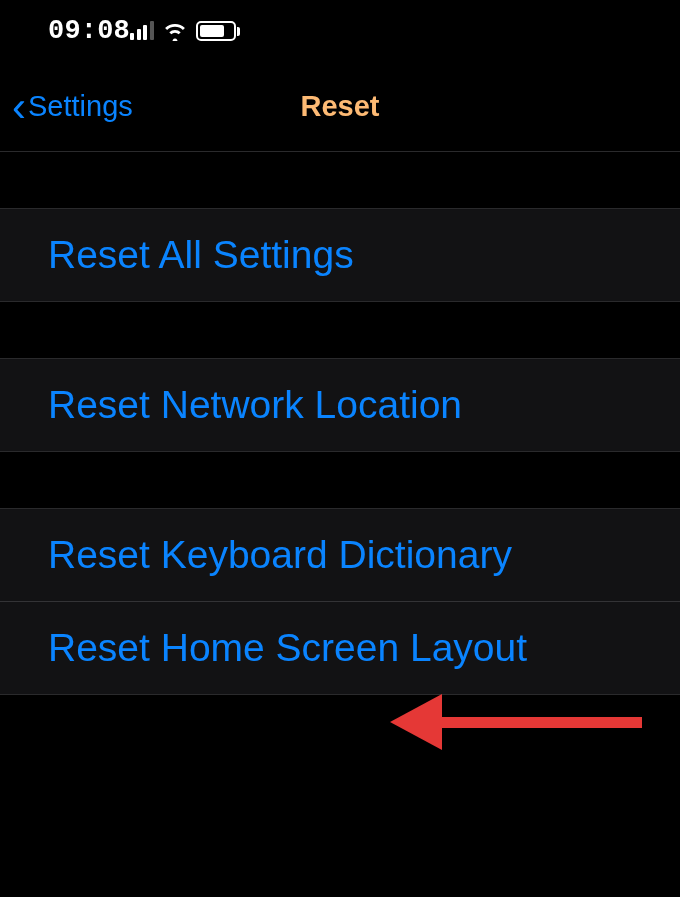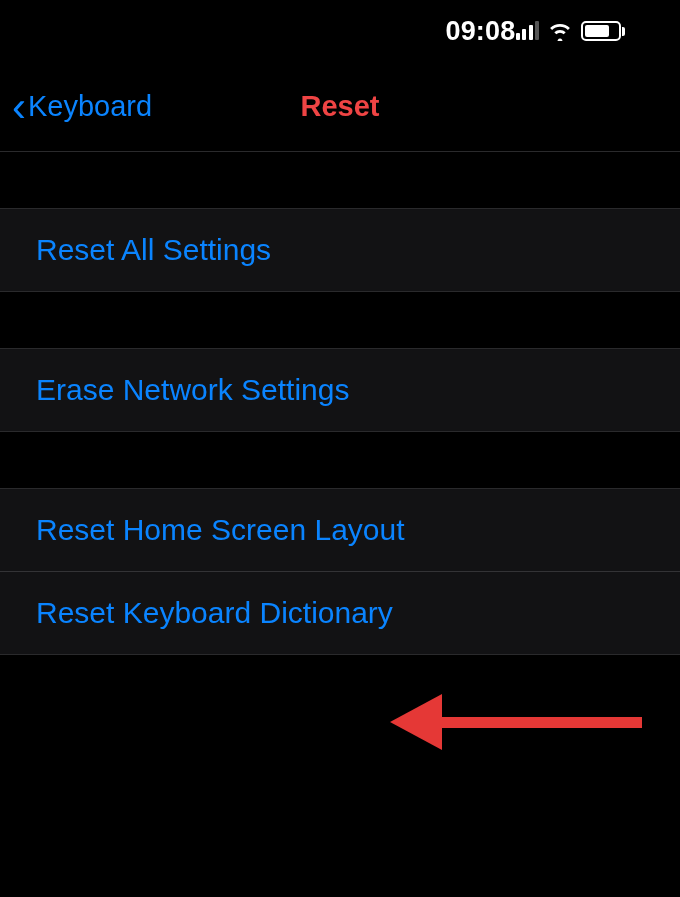--- a/index.html
+++ b/index.html
@@ -12,23 +12,24 @@
       height: 897px;
       background: #000;
       font-family: -apple-system, BlinkMacSystemFont, "Helvetica Neue", sans-serif;
       color: #fff;
       position: relative;
       overflow: hidden;
     }
     .status-bar {
       height: 62px;
       display: flex;
-      justify-content: flex-end;
+      justify-content: flex-start;
       align-items: center;
       padding: 0 55px 0 48px;
+      font-family: Liberation Mono, monospace;
     }
     .time {
       font-size: 27px;
       font-weight: 600;
       letter-spacing: 0.2px;
     }
     .status-right {
       display: flex;
       align-items: center;
       gap: 8px;
@@ -104,36 +105,36 @@
       line-height: 1;
       display: inline-block;
       margin-right: 2px;
     }
     .nav-title {
       position: absolute;
       left: 50%;
       transform: translateX(-50%);
       font-size: 29px;
       font-weight: 600;
-      color: #ef4444;
+      color: #fdba74;
     }
 
     .section-gap {
       height: 56px;
       background: #000;
     }
 
     .cell-group {
       background: #121214;
       border-top: 1px solid #2a2a2c;
       border-bottom: 1px solid #2a2a2c;
     }
     .cell {
-      padding: 24px 36px;
-      font-size: 30px;
+      padding: 24px 48px;
+      font-size: 39px;
       color: #0a84ff;
       cursor: pointer;
       font-weight: 400;
     }
     .cell-wrap + .cell-wrap .cell {
       border-top: 1px solid #333336;
     }
     .cell-wrap + .cell-wrap {
         position: relative;
     }
@@ -194,45 +195,45 @@
           <div class="battery-fill"></div>
         </div>
       <div class="battery-cap"></div>
     </div>
   </div>
 </div>
 
 <div class="nav-bar">
   <button class="back-button">
     <span class="back-chevron">‹</span>
-    <span>Keyboard</span>
+    <span>Settings</span>
   </button>
   <div class="nav-title">Reset</div>
 </div>
 
 <div id="content">
     <div class="section-gap"></div>
     <div class="cell-group">
       <div class="cell-wrap">
         <div class="cell">Reset All Settings</div>
       </div>
     </div>
     <div class="section-gap"></div>
     <div class="cell-group">
       <div class="cell-wrap">
-        <div class="cell">Erase Network Settings</div>
+        <div class="cell">Reset Network Location</div>
       </div>
     </div>
     <div class="section-gap"></div>
     <div class="cell-group">
       <div class="cell-wrap">
+        <div class="cell">Reset Keyboard Dictionary</div>
+      </div>
+      <div class="cell-wrap">
         <div class="cell">Reset Home Screen Layout</div>
-      </div>
-      <div class="cell-wrap">
-        <div class="cell">Reset Keyboard Dictionary</div>
       </div>
     </div>
   </div>
 
 <div class="annotation-arrow">
   <div class="arrow-head"></div>
   <div class="arrow-shaft"></div>
 </div>
 
 </body></html>

